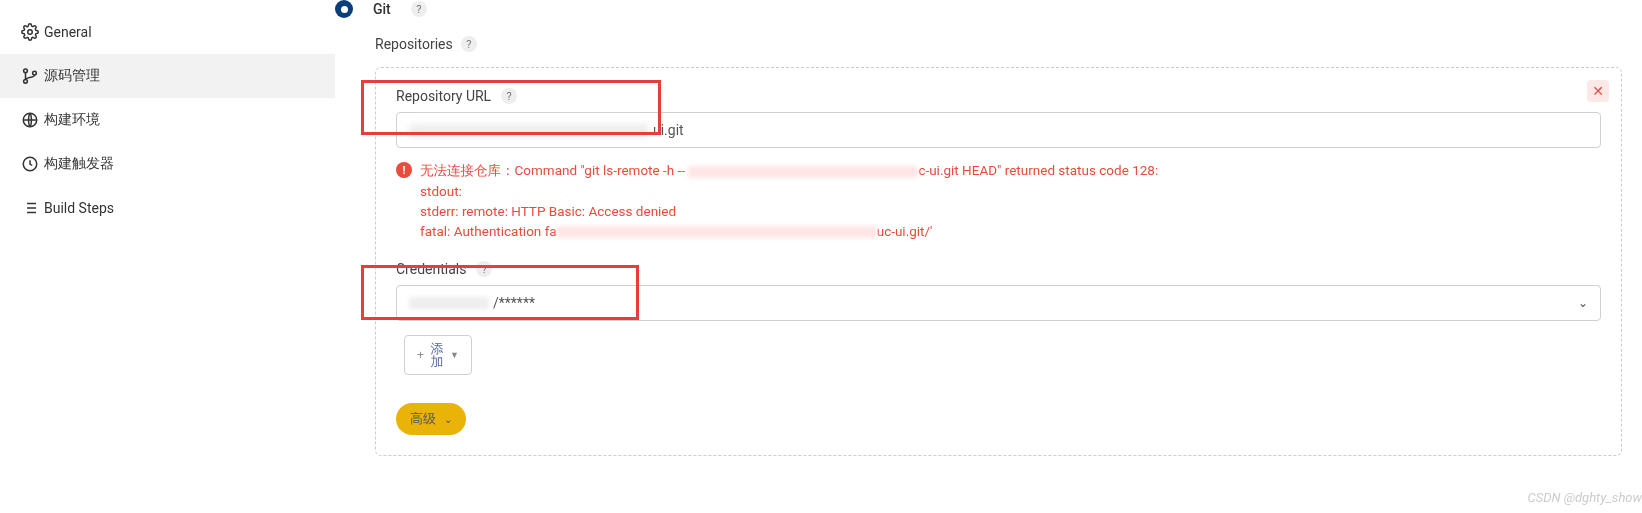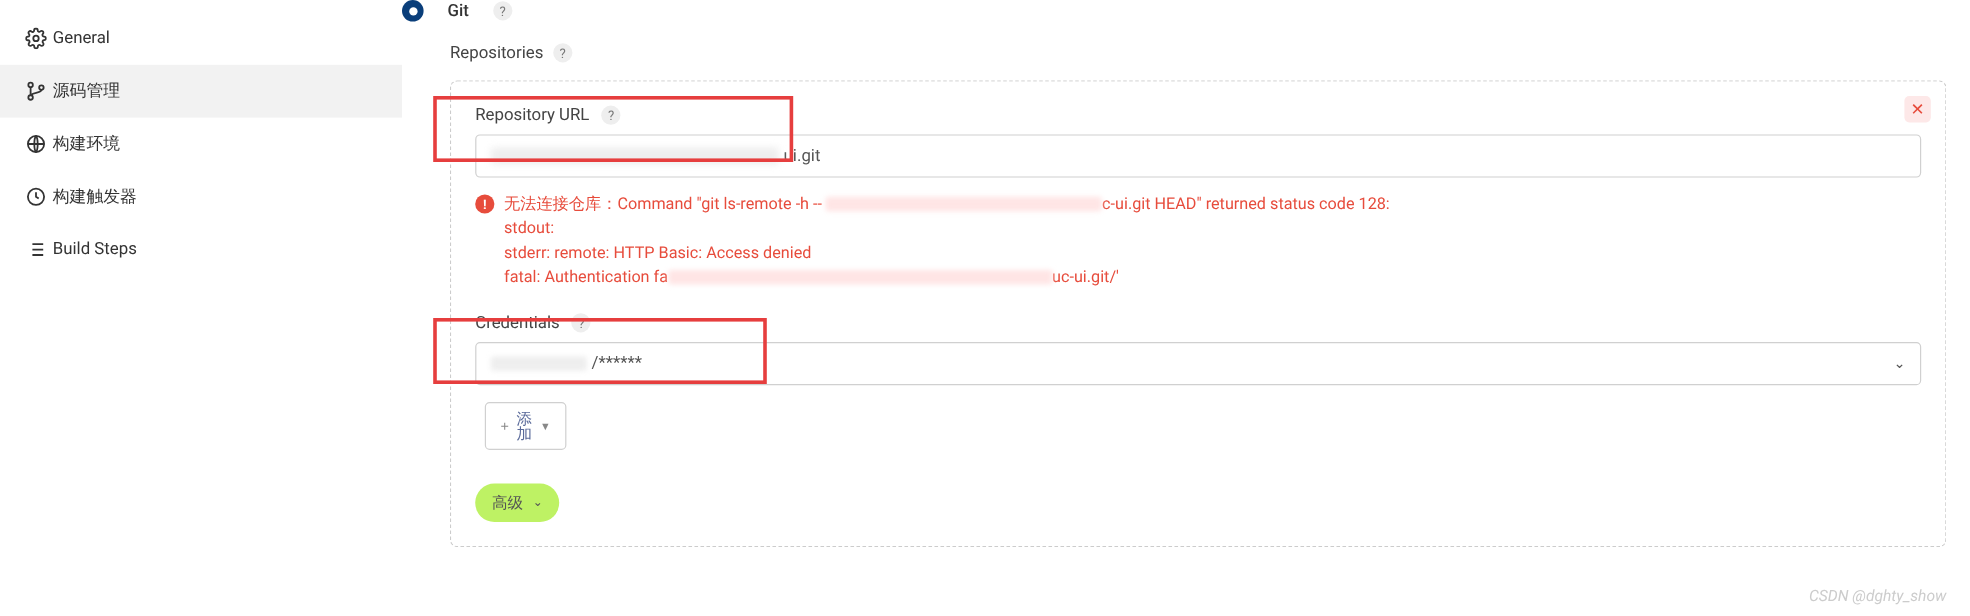--- a/index.html
+++ b/index.html
@@ -24,22 +24,22 @@
 .error-block { display: flex; gap: 8px; margin: 12px 0 20px 0; }
 .error-icon { width: 16px; height: 16px; border-radius: 50%; background: #e74c3c; color: #fff; font-size: 11px; font-weight: bold; display: flex; align-items: center; justify-content: center; flex-shrink: 0; margin-top: 2px; }
 .error-text { color: #e74c3c; font-size: 13.5px; line-height: 1.5; }
 .error-text .redacted { display: inline-block; width: 230px; height: 12px; background: #ffe5e5; border-radius: 2px; vertical-align: middle; filter: blur(2px); }
 .select-box { width: 100%; padding: 9px 12px; border: 1px solid #d0d0d0; border-radius: 4px; background: #fff; display: flex; justify-content: space-between; align-items: center; cursor: pointer; color: #555; }
 .select-box .sel-text { display: flex; align-items: center; gap: 4px; }
 .select-box .redacted-sel { display: inline-block; width: 80px; height: 12px; background: #eee; filter: blur(2px); border-radius: 2px; }
 .add-btn { margin-top: 14px; padding: 6px 12px; border: 1px solid #d0d0d0; border-radius: 4px; background: #fff; display: inline-flex; align-items: center; gap: 6px; cursor: pointer; color: #5a6a9a; font-size: 13px; }
 .add-btn .plus { color: #888; font-size: 12px; }
 .add-btn .chev { color: #888; font-size: 9px; }
-.adv-btn { margin-top: 28px; padding: 7px 14px; border: none; border-radius: 18px; background: #bef264; display: inline-flex; align-items: center; gap: 8px; cursor: pointer; color: #555; font-size: 13px; }
-.watermark { position: fixed; bottom: 8px; right: 20px; color: #ccc; font-size: 13px; font-style: italic; }
+.adv-btn { margin-top: 28px; padding: 7px 14px; border: none; border-radius: 18px; background: #eab308; display: inline-flex; align-items: center; gap: 8px; cursor: pointer; color: #555; font-size: 13px; }
+.watermark { position: fixed; bottom: 8px; right: 0; color: #ccc; font-size: 13px; font-style: italic; }
 .blur-input { display:inline-block; width:240px; height:14px; background:#eee; filter:blur(3px); border-radius:2px; vertical-align:middle; margin-right:4px; }
 </style>
 </head>
 <body>
 
 <div class="sidebar">
   <div class="sidebar-item">
     <span class="icon">
         <svg width="18" height="18" viewBox="0 0 24 24" fill="none" stroke="currentColor" stroke-width="2">
           <circle cx="12" cy="12" r="3"></circle>

